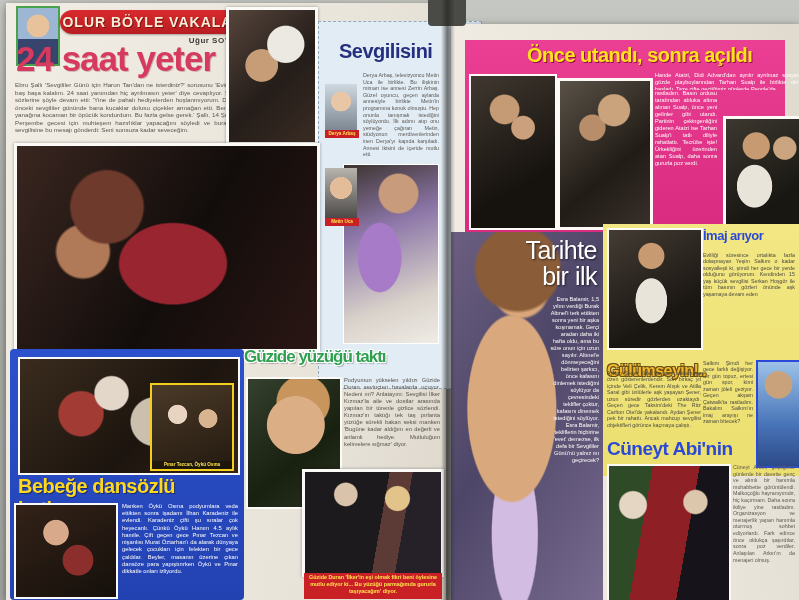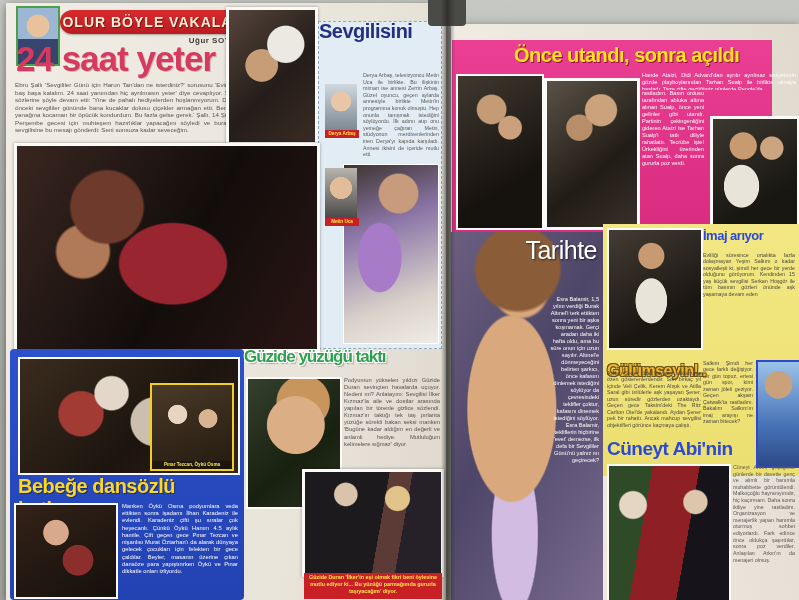--- a/index.html
+++ b/index.html
@@ -30,21 +30,21 @@
   .banner{left:54px;top:7px;width:186px;height:24px;background:linear-gradient(180deg,#d92a2e,#b81d22);
     border-radius:12px;display:flex;align-items:center;justify-content:center;box-shadow:0 1px 2px rgba(0,0,0,.3);}
   .banner span{color:#f7eed7;font-weight:bold;font-size:14px;letter-spacing:1px;text-shadow:1px 1px 0 #7e1214;}
   .author-line{left:150px;top:33px;width:92px;color:#3c3a36;font-size:8px;font-weight:bold;text-align:right;letter-spacing:.5px;}
   .h-24{left:10px;top:36px;width:232px;color:#d63a5e;font-size:35px;font-weight:bold;letter-spacing:-1px;text-shadow:1px 1px 0 rgba(120,20,50,.25);}
   .body-24{left:9px;top:78px;width:222px;height:64px;}
   .kiss-photo{left:220px;top:4px;width:86px;height:132px;
     background:radial-gradient(circle at 66% 26%,#ece8e2 0 16%,rgba(0,0,0,0) 17%),
                radial-gradient(circle at 38% 42%,#c79d77 0 17%,rgba(0,0,0,0) 18%),
                linear-gradient(135deg,#56453c 0%,#241d19 55%,#3a2c24 100%);}
-  .sevg-panel{left:312px;top:18px;width:122px;height:326px;background:#e2ecf5;border:1px dashed #93a8bd;padding:0;}
+  .sevg-panel{left:312px;top:18px;width:122px;height:326px;background:#e2ecf5;border:1px dashed #93a8bd;padding:20px;}
   .sevg-title{color:#24307f;font-size:20px;font-weight:bold;line-height:.95;letter-spacing:-.5px;}
   .sevg-body{position:absolute;left:44px;top:50px;width:76px;height:92px;color:#5b5852;font-size:5.3px;line-height:1.25;text-align:justify;overflow:hidden;}
   .p-derya{left:6px;top:62px;width:32px;height:46px;
     background:radial-gradient(circle at 50% 38%,#e8c6a6 0 30%,rgba(0,0,0,0) 31%),linear-gradient(180deg,#cfd8de,#7d8894);}
   .p-metin{left:6px;top:146px;width:32px;height:50px;z-index:3;
     background:radial-gradient(circle at 50% 40%,#e3bd9a 0 32%,rgba(0,0,0,0) 33%),linear-gradient(180deg,#b8b4ae,#4c4a48);}
   .cap-red{position:absolute;background:#c92026;color:#ffe44e;font-size:4.6px;font-weight:bold;text-align:center;line-height:8px;height:8px;overflow:hidden;z-index:4;}
   .p-purple{left:24px;top:142px;width:94px;height:178px;z-index:2;border:1px solid #fff;
     background:radial-gradient(circle at 58% 16%,#c79b7c 0 12%,rgba(0,0,0,0) 13%),
                radial-gradient(ellipse at 38% 52%,#a87bc9 0 26%,rgba(0,0,0,0) 27%),
@@ -79,21 +79,21 @@
                linear-gradient(140deg,#35402e 0%,#18200f 60%,#2c3322 100%);}
   .guzide-body{left:338px;top:374px;width:96px;height:102px;font-size:5.8px;}
   .p-event{left:296px;top:466px;width:136px;height:102px;
     background:radial-gradient(circle at 30% 22%,#d9c3ab 0 9%,rgba(0,0,0,0) 10%),
                radial-gradient(circle at 68% 26%,#e2c389 0 10%,rgba(0,0,0,0) 11%),
                linear-gradient(100deg,#1c1a1c 0 55%,#5c3a36 55% 70%,#262028 70%);}
   .guzide-cap{left:298px;top:570px;width:134px;height:24px;background:#c92026;color:#ffe44e;
     font-size:5.4px;font-weight:bold;line-height:1.3;text-align:center;padding:1px 2px;overflow:hidden;}
 
   
-  .pink-panel{left:1px;top:16px;width:320px;height:192px;background:linear-gradient(180deg,#ea3f93,#d92b80);}
+  .pink-panel{left:14px;top:16px;width:320px;height:192px;background:linear-gradient(180deg,#ea3f93,#d92b80);}
   .h-once{left:62px;top:4px;width:284px;color:#ffe31a;font-size:20px;font-weight:bold;letter-spacing:-.5px;text-shadow:1px 1px 0 #8e1040;}
   .p-once-tall{left:4px;top:34px;width:84px;height:152px;border:2px solid #fbfaf6;
     background:radial-gradient(circle at 40% 22%,#c59b76 0 11%,rgba(0,0,0,0) 12%),
                radial-gradient(circle at 62% 34%,#caa17c 0 10%,rgba(0,0,0,0) 11%),
                linear-gradient(150deg,#403830 0%,#16120e 70%);}
   .p-once-mid{left:92px;top:38px;width:90px;height:146px;border:3px solid #fbfaf6;
     background:radial-gradient(circle at 60% 20%,#caa27c 0 12%,rgba(0,0,0,0) 13%),
                radial-gradient(circle at 36% 32%,#b88e6a 0 11%,rgba(0,0,0,0) 12%),
                linear-gradient(140deg,#5a5248 0%,#211c16 60%,#39302a 100%);}
   .once-intro{left:190px;top:32px;width:154px;height:18px;}
@@ -190,20 +190,21 @@
     <div class="photo p-once-tall"></div>
     <div class="photo p-once-mid"></div>
     <div class="abs body-white once-intro txt">Hande Ataizi, Didi Advard'dan ayrılır ayrılmaz sosyetenin gözde playboylarından Tarhan Sualp ile birlikte olmaya başladı. Taze çifte geçtiğimiz günlerde People'da</div>
     <div class="abs body-white once-body txt">rastladım. Basın ordusu tarafından abluka altına alınan Sualp, önce yeni gelinler gibi utandı. Partinin çekingenliğini gideren Ataizi ise Tarhan Sualp'i tatlı diliyle rahatlattı. Tecrübe işte! Ürkekliğini üzerinden atan Sualp, daha sonra gururla poz verdi.</div>
     <div class="photo p-once-right"></div>
   </div>
 
   <div class="photo p-lingerie"></div>
   <div class="abs h-tarihte">
     <div>Tarihte</div>
+    <div>bir ilk</div>
   </div>
   <div class="abs body-white tarihte-body txt">Esra Balamir, 1,5 yılını verdiği Burak Altınel'i terk ettikten sonra yeni bir aşka koşmamak. Gerçi aradan daha iki hafta oldu, ama bu süre onun için uzun sayılır. Altınel'e dönmeyeceğini belirten şarkıcı, önce kafasını dinlemek istediğini söylüyor da çevresindeki teklifler çoktur, kafasını dinemek istediğini söylüyor. Esra Balamir, tekliflerin hiçbirine 'evet' demezse, ilk defa bir Sevgililer Günü'nü yalnız mı geçirecek?</div>
 
   <div class="abs yellow-panel"></div>
   <div class="photo p-imaj"></div>
   <div class="abs h-imaj">İmaj arıyor</div>
   <div class="abs body-text imaj-body1 txt">Evliliği süresince ortalıkta fazla dolaşmayan Yeşim Salkım o kadar sosyalleşti ki, şimdi her gece bir yerde olduğunu görüyorum. Kendinden 15 yaş küçük sevgilisi Serkan Hoşgör ile tüm basının gözleri önünde aşk yaşamaya devam eden</div>
   <div class="abs body-text imaj-body2 txt">Salkım Şimdi her gece farklı değişiyor. Bir gün topuz, ertesi gün spor, kimi zaman jöleli geziyor. Geçen akşam Çatwalk'ta rastladım. Bakalım Salkım'ın imaj arayışı ne zaman bitecek?</div>
   <div class="photo p-blue"></div>
 

